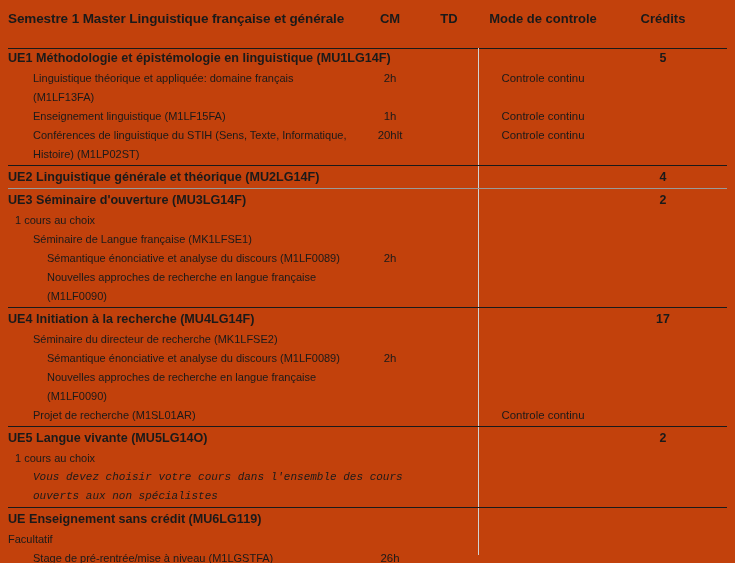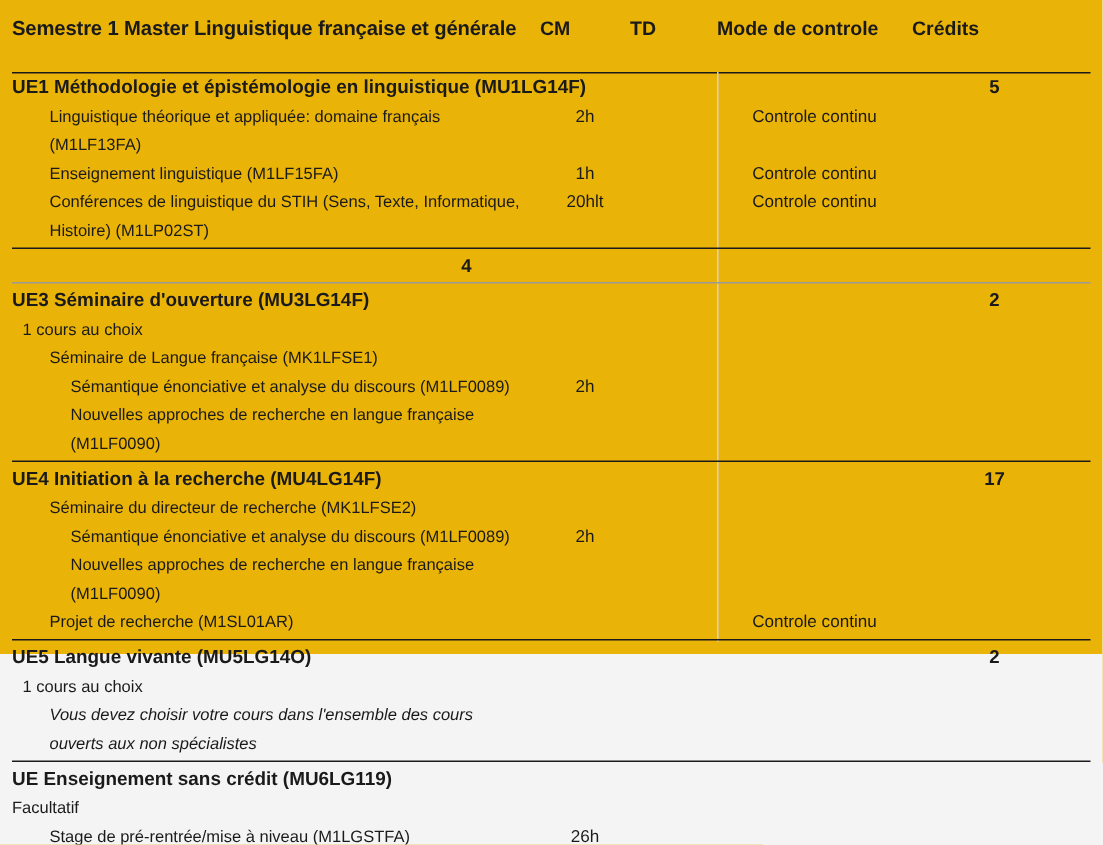--- a/index.html
+++ b/index.html
@@ -10,22 +10,22 @@
   body {
     width: 735px;
     height: 563px;
     font-family: "Liberation Sans", sans-serif;
     color: #1a1a1a;
     overflow: hidden;
   }
   .sheet {
     position: relative;
     width: 735px;
-    height: 436px;
-    background: #eab308;
+    height: 563px;
+    background: #c2410c;
   }
 
   
   .thead {
     position: relative;
     display: flex;
     align-items: flex-start;
     padding: 9px 8px 0 8px;
     box-sizing: border-box;
   }
@@ -33,20 +33,21 @@
     width: 352px;
     font-size: 13.5px;
     font-weight: bold;
     line-height: 19px;
     letter-spacing: -0.1px;
   }
   .th {
     font-size: 13px;
     font-weight: bold;
     line-height: 19px;
+    text-align: center;
     box-sizing: border-box;
   }
   .th-cm { width: 60px; }
   .th-td { width: 58px; }
   .th-mode { width: 130px; }
   .th-cred { width: 110px; }
 
   .rule-head {
     position: absolute;
     left: 8px;
@@ -89,21 +90,21 @@
   .c-td   { width: 58px;  font-size: 11.4px; line-height: 19px; text-align: center; }
   .c-mode { width: 130px; font-size: 11.4px; line-height: 19px; text-align: center; white-space: nowrap;}
   .c-cred { width: 110px; font-size: 12.4px; line-height: 19px; text-align: center; font-weight: bold; }
 
   
   .ind-0 { padding-left: 0px; }
   .ind-1 { padding-left: 7px; }
   .ind-2 { padding-left: 25px; }
   .ind-3 { padding-left: 39px; }
 
-  .italic { font-style: italic; }
+  .italic { font-style: italic; font-family: Liberation Mono, monospace; }
 
   
   .rule {
     position: absolute;
     left: 8px;
     right: 8px;
     height: 0;
   }
   .rule.dark  { border-top: 1.6px solid #1a1a1a; }
   .rule.light { border-top: 1.4px solid #9a9a9a; }
@@ -172,20 +173,21 @@
       </div>
       <div class="row course">
         <div class="c-label ind-2">Histoire) (M1LP02ST)</div>
         <div class="c-cm"></div>
         <div class="c-td"></div>
         <div class="c-mode"></div>
         <div class="c-cred"></div>
       </div>
       <div class="rule dark" style="position: static; margin: 1px 8px 0px;"></div>
       <div class="row section">
+        <div class="c-label ind-0">UE2 Linguistique générale et théorique (MU2LG14F)</div>
         <div class="c-cm"></div>
         <div class="c-td"></div>
         <div class="c-mode"></div>
         <div class="c-cred">4</div>
       </div>
       <div class="rule light" style="position: static; margin: 0px 8px;"></div>
       <div class="row section">
         <div class="c-label ind-0">UE3 Séminaire d'ouverture (MU3LG14F)</div>
         <div class="c-cm"></div>
         <div class="c-td"></div>

